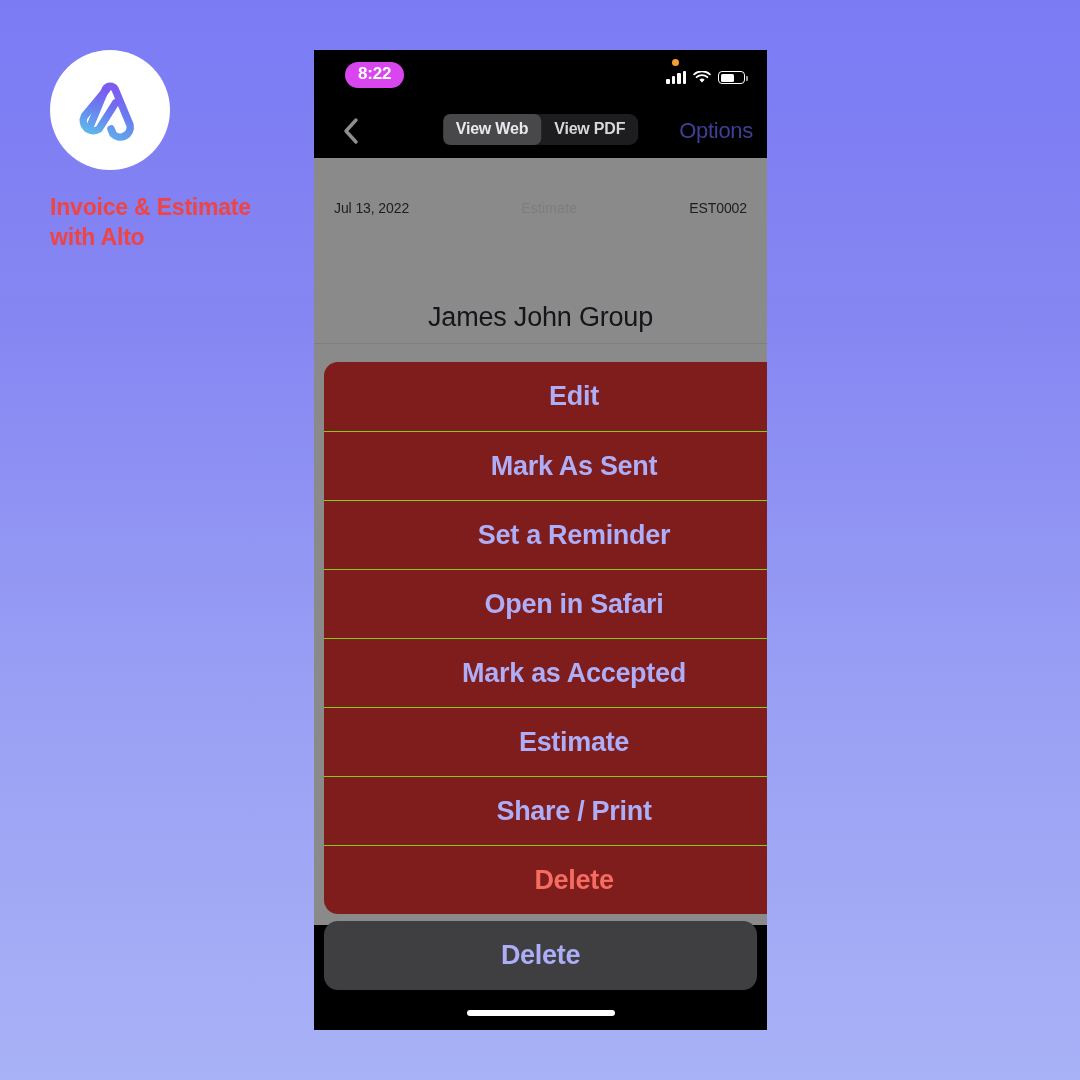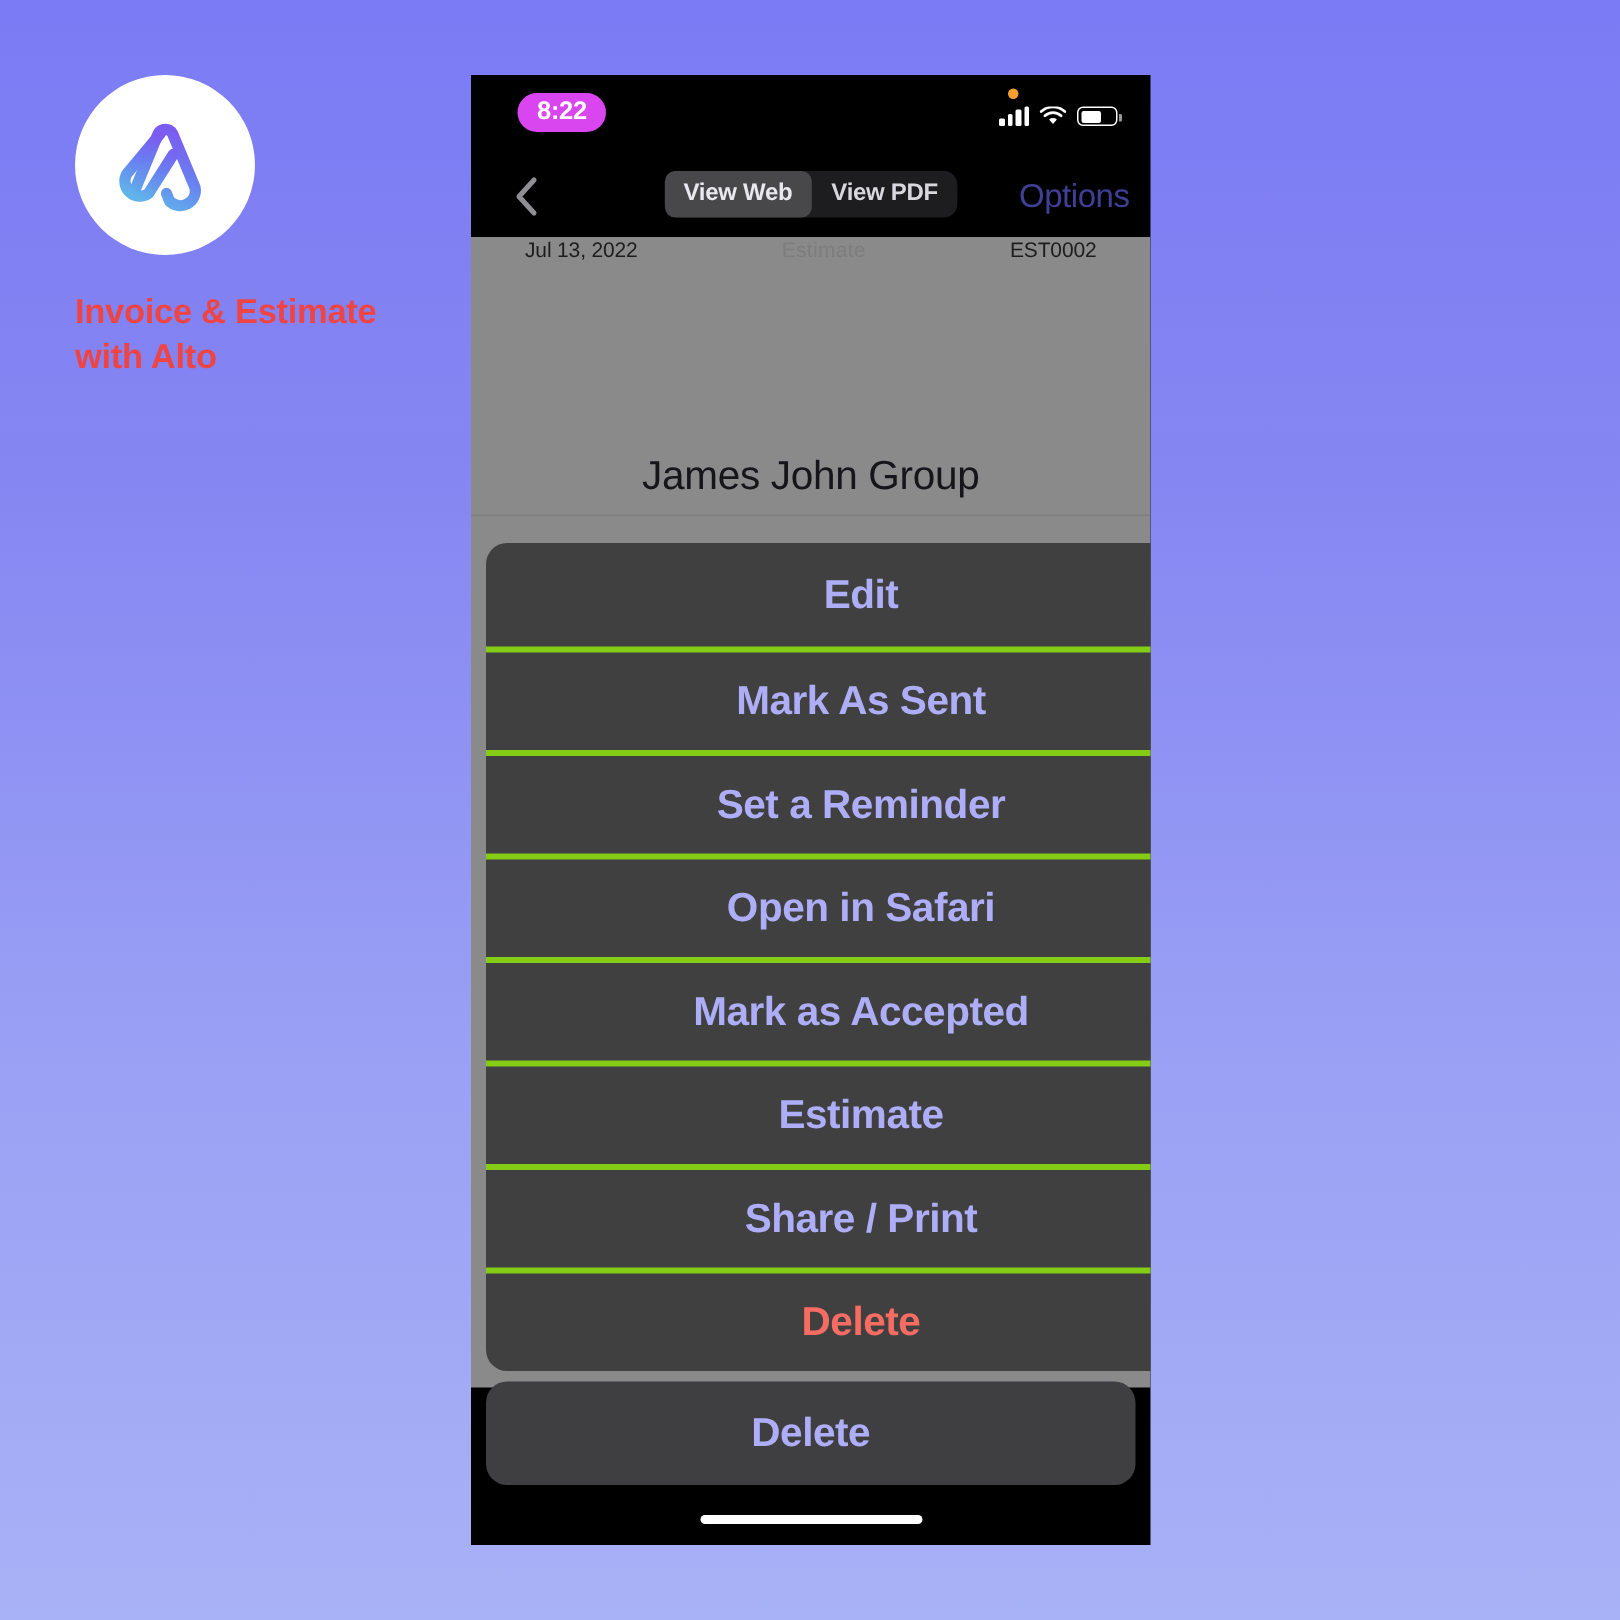--- a/index.html
+++ b/index.html
@@ -167,22 +167,22 @@
     width: 100%;
     height: 767px;
     background: #8a8a8a;
   }
   .doc-head {
     position: absolute;
     left: 0; top: 0;
     width: 100%;
     height: 58px;
     display: flex;
-    align-items: flex-start;
-    padding: 0 36px;
+    align-items: flex-end;
+    padding: 0 20px;
     box-sizing: border-box;
   }
   .doc-date { font-size: 14px; color: #1d1d1f; letter-spacing: -0.1px; }
   .doc-type {
     flex: 1;
     text-align: center;
     font-size: 14px;
     color: #7d7d7d;
     letter-spacing: 0.2px;
   }
@@ -216,34 +216,34 @@
     border-radius: 10px;
     background: #05070f;
   }
 
   
   .sheet {
     position: absolute;
     left: 10px;
     top: 312px;
     width: 500px;
-    background: #404040;
+    background: #7f1d1d;
     border-radius: 14px;
     overflow: hidden;
   }
   .sheet-item {
     height: 69px;
     display: flex;
     align-items: center;
     justify-content: center;
     font-size: 27px;
     font-weight: bold;
     color: #aeaef8;
     letter-spacing: -0.3px;
-    border-top: 4px solid #84cc16;
+    border-top: 1px solid #84cc16;
     box-sizing: border-box;
   }
   .sheet-item:first-child { border-top: none; }
   .sheet-item.destructive { color: #f76c62; }
 
   .cancel-btn {
     position: absolute;
     left: 10px;
     top: 871px;
     width: 433px;

